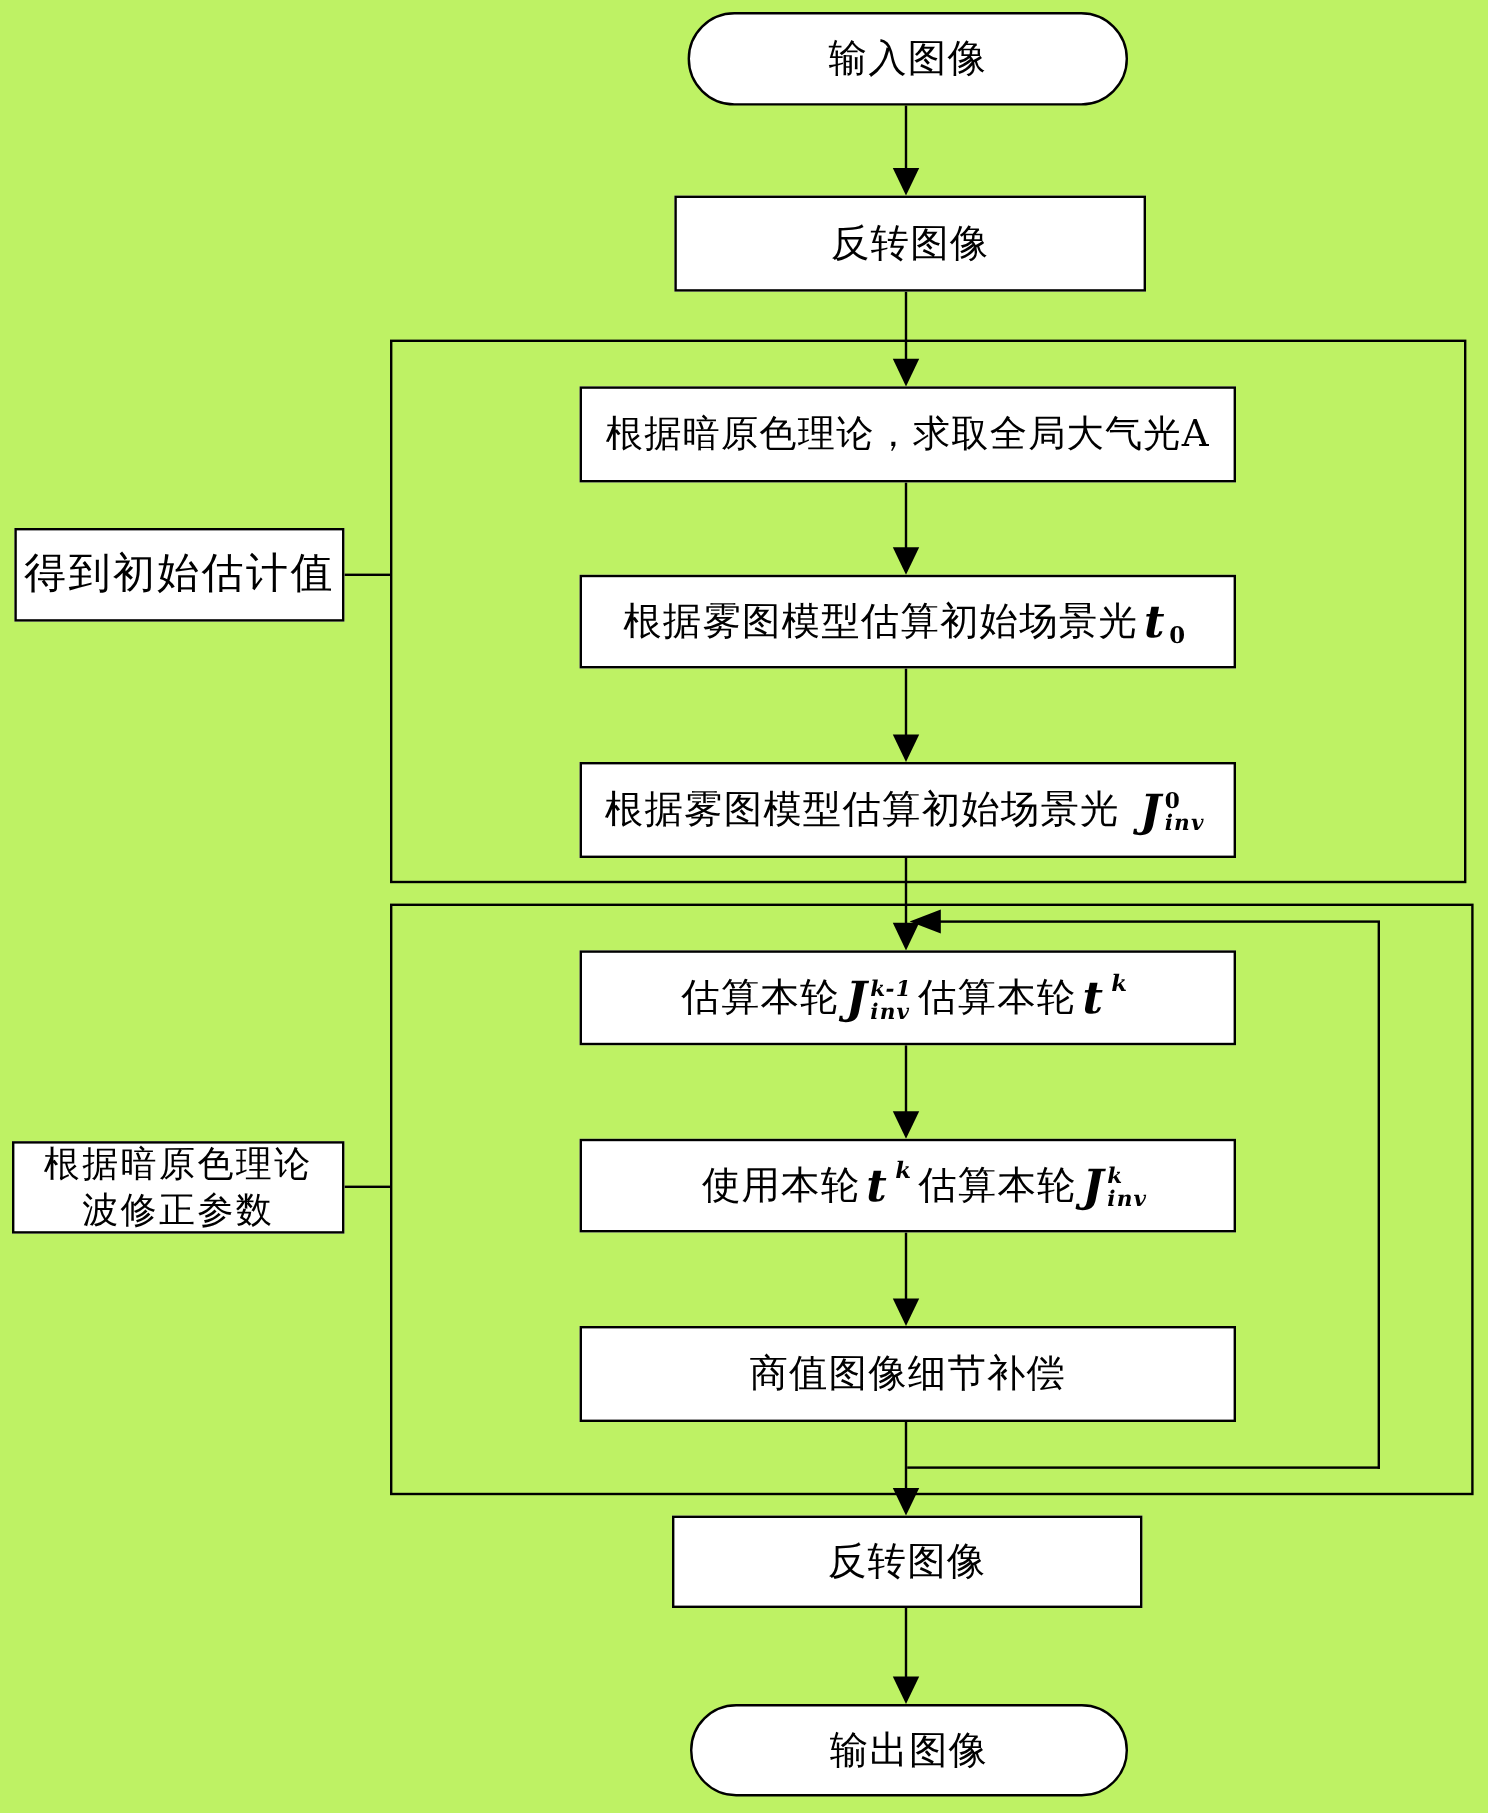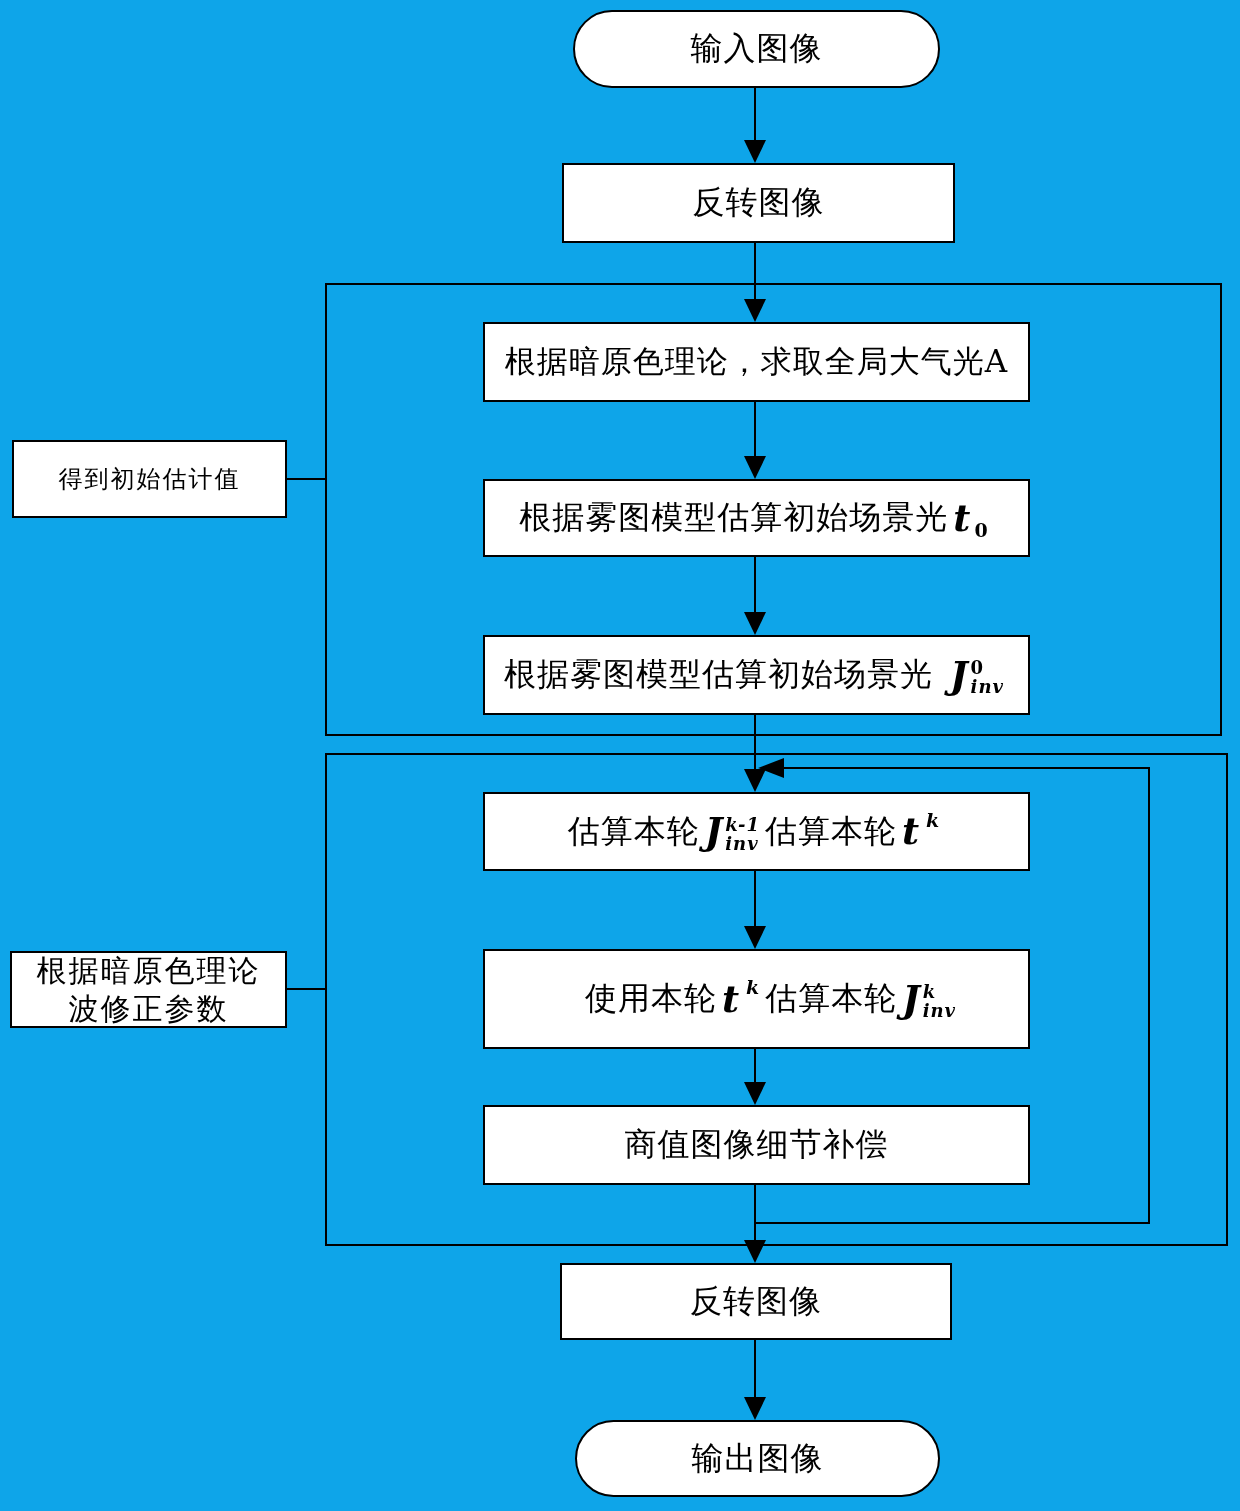--- a/index.html
+++ b/index.html
@@ -1,20 +1,20 @@
 <!DOCTYPE html>
 <html><head>
 <meta charset="utf-8">
 <style>
   html, body { margin: 0; padding: 0; background: #ffffff; }
   .canvas {
     position: relative;
     width: 1240px;
     height: 1511px;
-    background: #0ea5e9;
+    background: #bef264;
     font-family: "DejaVu Serif", "Liberation Serif", serif;
     color: #000000;
     overflow: hidden;
   }
   
   .node {
     position: absolute;
     box-sizing: border-box;
     border: 2px solid #000000;
     background: #ffffff;
@@ -38,21 +38,21 @@
   
   .side-label {
     position: absolute;
     box-sizing: border-box;
     border: 2px solid #000000;
     background: #ffffff;
     display: flex;
     flex-direction: column;
     align-items: center;
     justify-content: center;
-    font-size: 24px;
+    font-size: 35px;
     letter-spacing: 2px;
     line-height: 1.25;
     z-index: 3;
     text-align: center;
   }
   
   .vline { position: absolute; width: 2px; background: #000000; z-index: 2; }
   .hline { position: absolute; height: 2px; background: #000000; z-index: 2; }
   .arrow-down {
     position: absolute; width: 0; height: 0; z-index: 2;
@@ -178,21 +178,21 @@
         <span class="it">inv</span>
       </span>
     </span>
     <span>估算本轮</span>
     <span class="fml">
       <span class="base">t</span>
       <span class="sup-solo">k</span>
     </span>
   </div>
 
-  <div class="node" style="left:483px; top:949px; width:547px; height:100px;padding-left:33px;">
+  <div class="node" style="left:483px; top:949px; width:547px; height:78px;padding-left:33px;">
     <span>使用本轮</span>
     <span class="fml">
       <span class="base">t</span>
       <span class="sup-solo">k</span>
     </span>
     <span>估算本轮</span>
     <span class="fml">
       <span class="base">J</span>
       <span class="stack">
         <span class="it">k</span>

